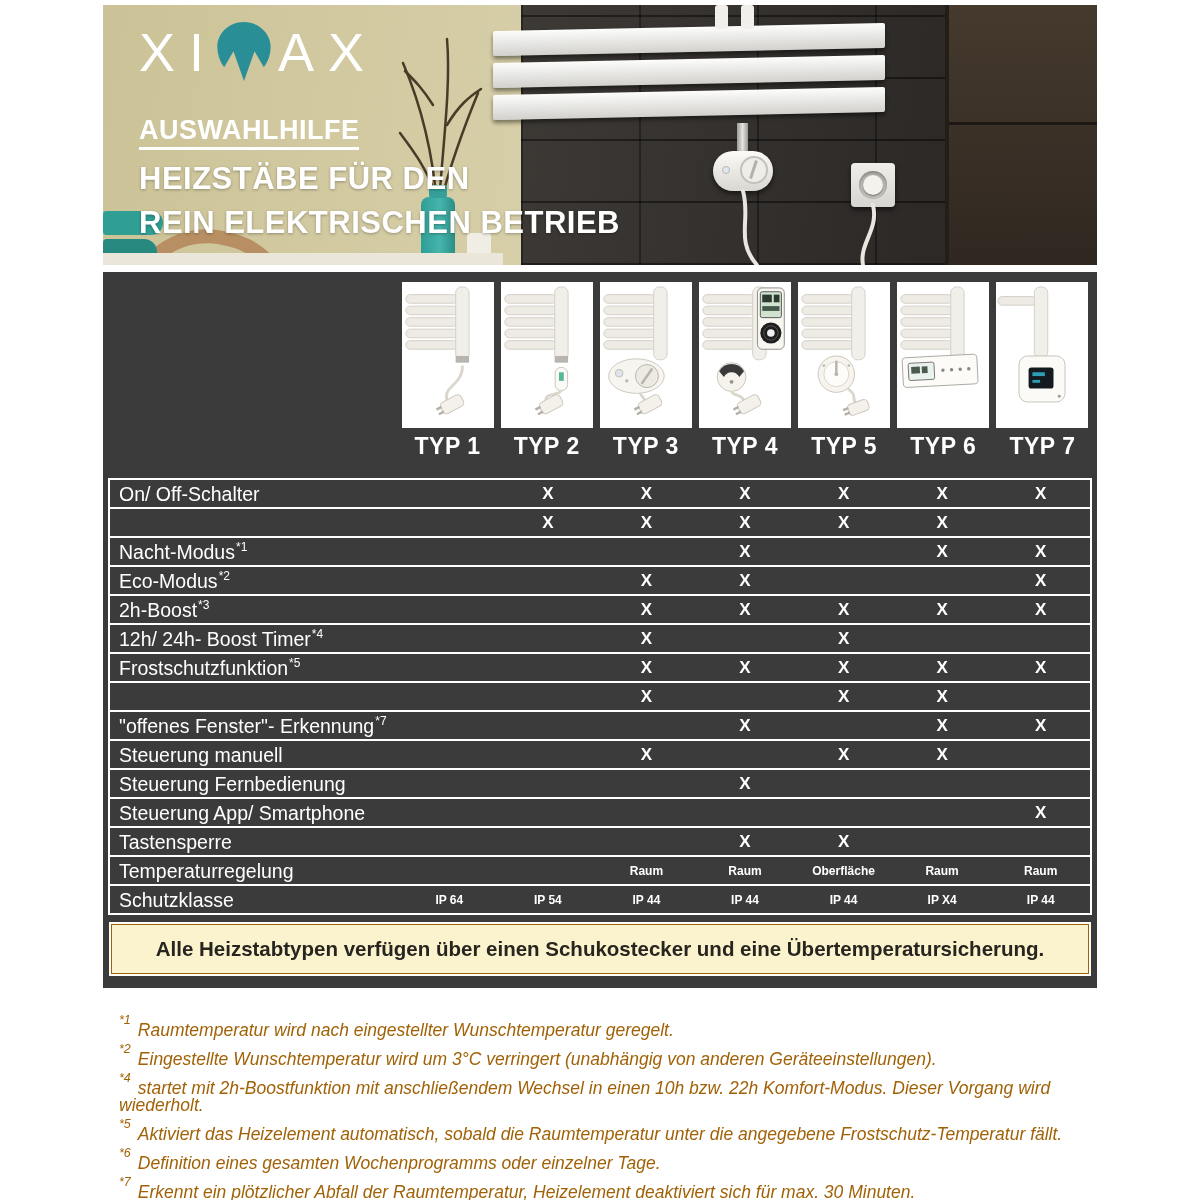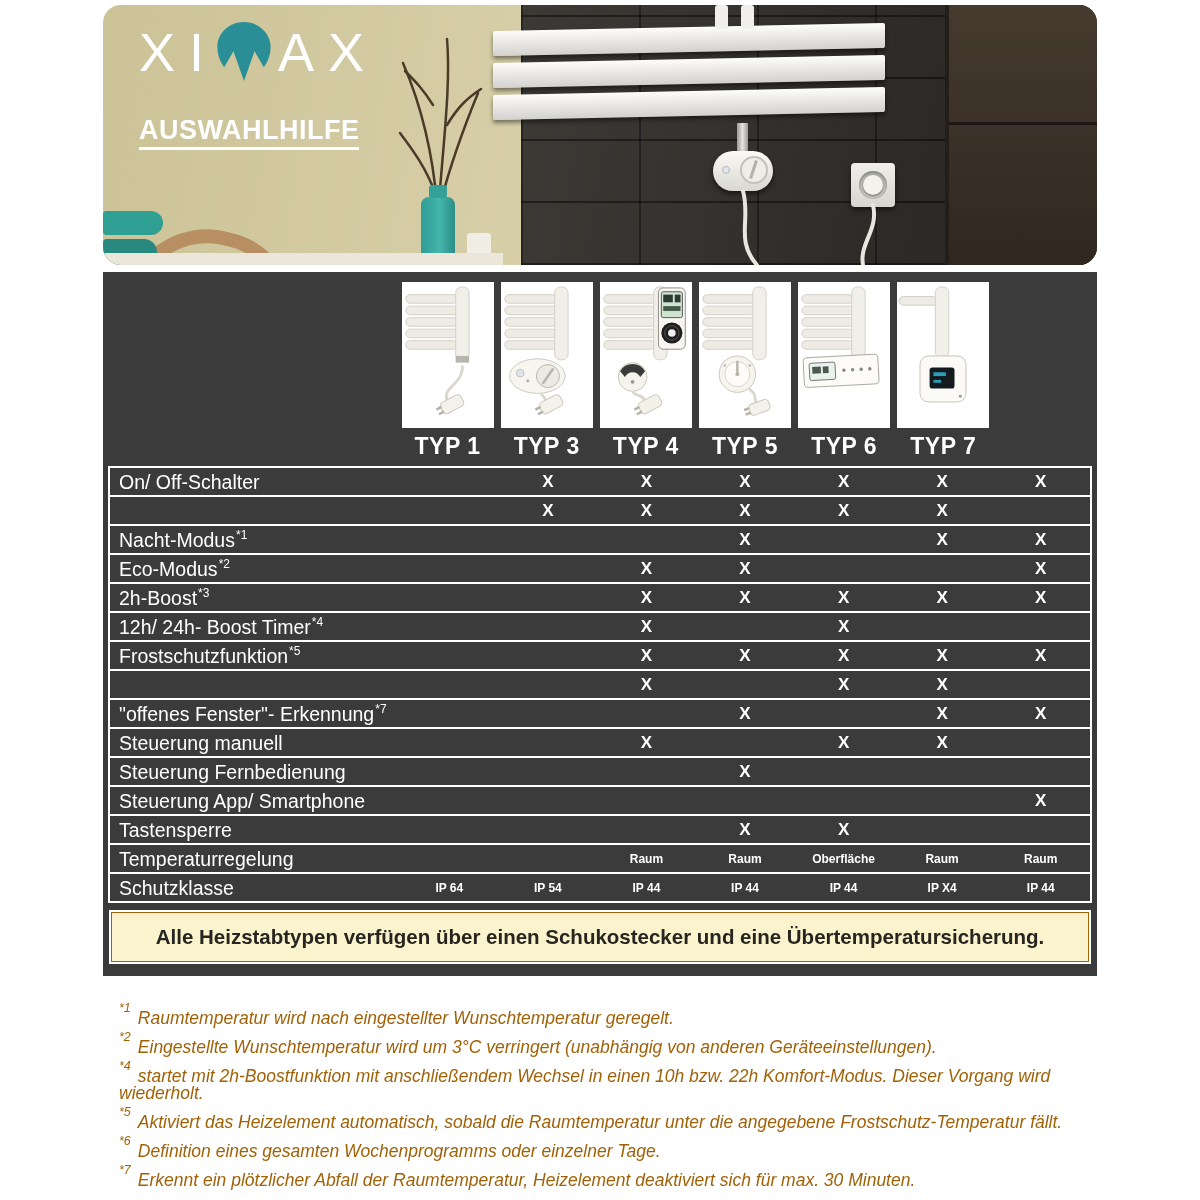--- a/index.html
+++ b/index.html
@@ -3,21 +3,21 @@
 <meta charset="utf-8">
 <style>
   * { box-sizing: border-box; margin: 0; padding: 0; }
   html, body { width: 1200px; height: 1200px; background: #fff; overflow: hidden; }
   body { font-family: "Liberation Sans", sans-serif; }
 
   .page { width: 994px; margin: 0 auto; padding-top: 5px; }
 
   
   .hero { position: relative; height: 260px; overflow: hidden;
-          background: linear-gradient(100deg, #cbc297, #dad2ac 55%, #d5cda6); border-radius: 18px; }
+          background: linear-gradient(100deg, #cbc297, #dad2ac 55%, #d5cda6); }
   .hero-wall { position: absolute; top: 0; bottom: 0; left: 418px; right: 0;
     background:
       repeating-linear-gradient(0deg, rgba(0,0,0,.45) 0 2px, transparent 2px 62px),
       repeating-linear-gradient(90deg, rgba(0,0,0,.35) 0 2px, transparent 2px 118px),
       linear-gradient(100deg, #3d3a36, #2c2927 70%); }
   .hero-cabinet { position: absolute; top: 0; bottom: 0; right: 0; width: 152px;
     background: linear-gradient(#463a2e, #2f2720); border-left: 4px solid #241e18; }
   .cabinet-seam { position: absolute; left: 0; right: 0; top: 45%; height: 3px; background: #1d1813; }
 
   .radiator { position: absolute; left: 390px; top: 22px; width: 392px; transform: skewY(-1.2deg); }
@@ -73,21 +73,21 @@
   
   .matrix { margin-top: 7px; background: #3b3b3b; padding: 10px 5px 12px; }
   .grid { display: grid; grid-template-columns: 290px repeat(7, 1fr); }
   .header-grid { padding-bottom: 6px; }
   .hcell { display: flex; flex-direction: column; align-items: center; }
   .product-card { width: 92px; height: 146px; background: #fff; overflow: hidden; }
   .typ-label { margin-top: 5px; color: #fff; font-weight: bold; font-size: 23px; letter-spacing: .5px; text-align: center; }
 
   .feature-row { border: 2px solid #fff; margin-top: -2px; background: #3b3b3b;
     height: 31px; align-items: center; }
-  .feature-row:first-child { margin-top: 0; }
+  .feature-row:first-child { margin-top: 12px; }
   .label-cell { color: #fff; font-size: 19.5px; padding-left: 9px; white-space: nowrap; }
   .label-cell sup { font-size: 12px; margin-left: 1px; }
   .value-cell { text-align: center; color: #fff; font-weight: bold; font-size: 17px; }
   .value-cell.small { font-size: 12px; letter-spacing: 0; }
 
   .banner { margin: 9px 3px 2px; background: #fbf3cd; border: 1px solid #a16207;
     box-shadow: 0 0 0 2px #fff; padding: 12px 8px; text-align: center;
     font-weight: bold; font-size: 20.5px; color: #26251f; }
 
   
@@ -148,20 +148,24 @@
     <div class="tabletop"></div>
 
     <div class="logo">
       <span>XI</span>
       <svg width="64" height="62" viewBox="0 0 100 100">
         <path d="M50 5 C26 5 7 23 7 45 C7 57 11 68 18 78 L33 52 L50 100 L67 52 L82 78 C89 68 93 57 93 45 C93 23 74 5 50 5 Z" fill="#2a8e97"></path>
       </svg>
       <span>AX</span>
     </div>
     <div class="kicker">AUSWAHLHILFE</div>
+    <div class="hero-title">
+      <span>HEIZSTÄBE FÜR DEN</span><br>
+      <span>REIN ELEKTRISCHEN BETRIEB</span>
+    </div>
   </header>
 
   <section class="matrix">
     <div class="grid header-grid" id="productsRow">
         <div class="hcell"></div>
         <div class="hcell">
           <div class="product-card"><svg width="92" height="146" viewBox="0 0 96 146">
               <rect x="4" y="10" width="54" height="9" rx="4.5" fill="#edebe4" stroke="#d3cfc5"></rect>
               <rect x="4" y="22" width="54" height="9" rx="4.5" fill="#edebe4" stroke="#d3cfc5"></rect>
               <rect x="4" y="34" width="54" height="9" rx="4.5" fill="#edebe4" stroke="#d3cfc5"></rect>
@@ -170,20 +174,40 @@
               <rect x="56" y="2" width="14" height="76" rx="6" fill="#f1efe9" stroke="#d3cfc5"></rect>
               <rect x="56" y="74" width="14" height="7" fill="#b8b5ae"></rect>
               <path d="M63 84 C64 104 42 106 47 120" fill="none" stroke="#dbd7cd" stroke-width="3"></path>
               <g transform="rotate(-28 52 124)">
                 <rect x="40" y="118" width="24" height="13" rx="4" fill="#f3f1ea" stroke="#c9c5bb"></rect>
                 <rect x="35" y="120.5" width="6" height="2.5" fill="#b5b1a8"></rect>
                 <rect x="35" y="126" width="6" height="2.5" fill="#b5b1a8"></rect>
               </g>
             </svg></div>
           <div class="typ-label">TYP 1</div>
+        </div>
+        <div class="hcell">
+          <div class="product-card"><svg width="92" height="146" viewBox="0 0 96 146">
+              <rect x="4" y="10" width="54" height="9" rx="4.5" fill="#edebe4" stroke="#d3cfc5"></rect>
+              <rect x="4" y="22" width="54" height="9" rx="4.5" fill="#edebe4" stroke="#d3cfc5"></rect>
+              <rect x="4" y="34" width="54" height="9" rx="4.5" fill="#edebe4" stroke="#d3cfc5"></rect>
+              <rect x="4" y="46" width="54" height="9" rx="4.5" fill="#edebe4" stroke="#d3cfc5"></rect>
+              <rect x="4" y="58" width="54" height="9" rx="4.5" fill="#edebe4" stroke="#d3cfc5"></rect>
+              <rect x="56" y="2" width="14" height="76" rx="6" fill="#f1efe9" stroke="#d3cfc5"></rect>
+              <rect x="56" y="74" width="14" height="7" fill="#b8b5ae"></rect>
+              <rect x="56.5" y="86" width="13" height="24" rx="6" fill="#fbfaf6" stroke="#c9c5bb"></rect>
+              <rect x="60.5" y="91" width="5" height="9" fill="#57b89a"></rect>
+              <path d="M63 110 C60 116 45 112 47 121" fill="none" stroke="#dbd7cd" stroke-width="3"></path>
+              <g transform="rotate(-28 52 124)">
+                <rect x="40" y="118" width="24" height="13" rx="4" fill="#f3f1ea" stroke="#c9c5bb"></rect>
+                <rect x="35" y="120.5" width="6" height="2.5" fill="#b5b1a8"></rect>
+                <rect x="35" y="126" width="6" height="2.5" fill="#b5b1a8"></rect>
+              </g>
+            </svg></div>
+          <div class="typ-label">TYP 2</div>
         </div>
         <div class="hcell">
           <div class="product-card"><svg width="92" height="146" viewBox="0 0 96 146">
               <rect x="4" y="10" width="54" height="9" rx="4.5" fill="#edebe4" stroke="#d3cfc5"></rect>
               <rect x="4" y="22" width="54" height="9" rx="4.5" fill="#edebe4" stroke="#d3cfc5"></rect>
               <rect x="4" y="34" width="54" height="9" rx="4.5" fill="#edebe4" stroke="#d3cfc5"></rect>
               <rect x="4" y="46" width="54" height="9" rx="4.5" fill="#edebe4" stroke="#d3cfc5"></rect>
               <rect x="4" y="58" width="54" height="9" rx="4.5" fill="#edebe4" stroke="#d3cfc5"></rect>
               <rect x="56" y="2" width="14" height="76" rx="6" fill="#f1efe9" stroke="#d3cfc5"></rect>
               <ellipse cx="38" cy="95" rx="29" ry="18" fill="#f7f5ef" stroke="#ccc8be"></ellipse>

